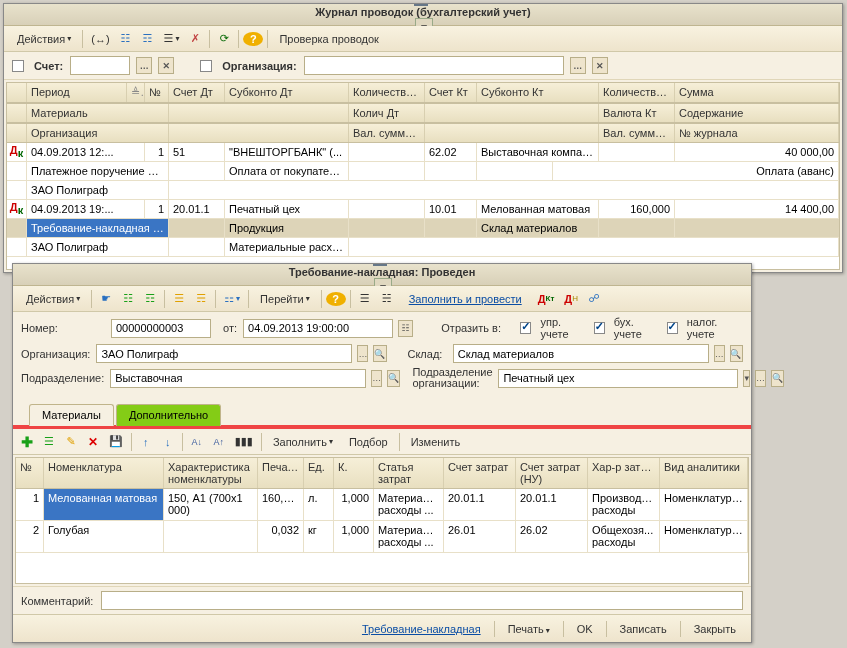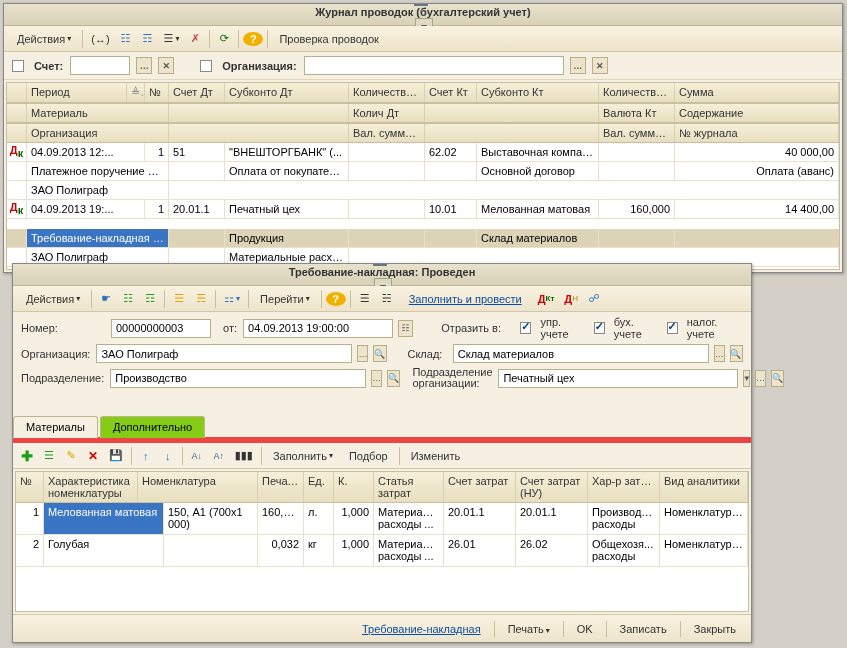--- a/index.html
+++ b/index.html
@@ -29,34 +29,34 @@
 .input-fld.sm { width: 60px; }
 .input-fld.md { width: 260px; }
 .fld-btn { width: 16px; height: 17px; border: 1px solid #b8ae88; background: #eee4cc; display: flex; align-items: center; justify-content: center; font-size: 9px; cursor: pointer; margin-left: -1px; color:#555;}
 
 .grid { flex: 1; background: #fff; border: 1px solid #c8bfa0; margin: 2px; position: relative; overflow: hidden; }
 .ghead { display: flex; background: linear-gradient(#f6efd8,#e8dfc0); border-bottom: 1px solid #c8bfa0; }
 .ghead.sub { border-top: 1px solid #c8bfa0; }
 .gcell { border-right: 1px solid #d8cfb0; padding: 3px 4px; color: #333; overflow: hidden; white-space: nowrap; text-overflow: ellipsis; }
 .grow { display: flex; border-bottom: 1px solid #e8e0c8; }
 .grow .gcell { border-right: 1px solid #e8e0c8; color: #000; }
-.grow-sel { background: #ddd4b8; margin-top: 10px; }
+.grow-sel { background: #ddd4b8; }
 .sel-cell { background: #3a75c4 !important; color: #fff !important; }
 .mark { width: 20px; display: flex; align-items: center; justify-content: center; }
 .mark .dtkt { font-size: 8px; line-height: 7px; }
 .dt-txt{ color:#c00; font-weight:bold;}
 .kt-txt{ color:#060; font-weight:bold;}
 .num-r { text-align: right; }
 
 .form-area { padding: 4px 8px; background: #f6f0e2; }
 .form-row { display: flex; align-items: center; margin-bottom: 4px; gap: 6px; }
 .form-lbl { width: 92px; color: #333; }
 .form-input { background: #fff; border: 1px solid #b8ae88; height: 19px; padding: 1px 4px; flex-shrink: 0; display:flex; align-items:center; }
 
-.tabs { display: flex; background: #f6f0e2; border-bottom: 6px solid #ef4444; padding: 0 0; margin-top: 18px; }
+.tabs { display: flex; background: #f6f0e2; border-bottom: 4px solid #ef4444; padding: 0 16px; margin-top: 6px; }
 .tab { padding: 4px 12px; border: 1px solid #c0b48a; border-bottom: none; background: #84cc16; margin-right: 2px; border-radius: 3px 3px 0 0; cursor: pointer; position: relative; top: 1px; }
 .tab.active { background: #f6f0e2; border-bottom: 1px solid #f6f0e2; }
 
 .tab-toolbar { background: #f6f0e2; height: 26px; display: flex; align-items: center; padding: 0 4px; gap: 2px; border-bottom: 1px solid #d0c8a8;}
 .icon-add{color:#18a018;font-weight:bold;font-size:14px;}
 .icon-edit{color:#e0a000;}
 .icon-del{color:#d00;font-weight:bold;font-size:12px;}
 .icon-copy{color:#888;}
 .icon-sort{color:#4060a0;font-size:9px;}
 .icon-refresh{color:#060;}
@@ -162,21 +162,20 @@
       <div class="gcell" style="width:76px"></div>
       <div class="gcell num-r" style="flex:1">40 000,00</div>
     </div>
     <div class="grow">
       <div class="gcell mark"></div>
       <div class="gcell" style="width:142px">Платежное поручение вхо...</div>
       <div class="gcell" style="width:56px"></div>
       <div class="gcell" style="width:124px">Оплата от покупателей</div>
       <div class="gcell" style="width:76px"></div>
       <div class="gcell" style="width:52px"></div>
-      <div class="gcell" style="width:122px">Основной договор</div>
       <div class="gcell" style="width:76px"></div>
       <div class="gcell num-r" style="flex:1">Оплата (аванс)</div>
     </div>
     <div class="grow">
       <div class="gcell mark"></div>
       <div class="gcell" style="width:142px">ЗАО Полиграф</div>
       <div class="gcell" style="flex:1"></div>
     </div>
 
     <div class="grow">
@@ -276,21 +275,21 @@
       <span class="fld-btn">…</span>
       <span class="fld-btn">🔍</span>
       <span style="width:18px"></span>
       <span class="form-lbl" style="width:80px">Склад:</span>
       <span class="form-input" style="width:256px">Склад материалов</span>
       <span class="fld-btn">…</span>
       <span class="fld-btn">🔍</span>
     </div>
     <div class="form-row">
       <span class="form-lbl">Подразделение:</span>
-      <span class="form-input" style="width:256px">Производство</span>
+      <span class="form-input" style="width:256px">Выставочная</span>
       <span class="fld-btn">…</span>
       <span class="fld-btn">🔍</span>
       <span style="width:18px"></span>
       <span class="form-lbl" style="width:80px;line-height:11px">Подразделение организации:</span>
       <span class="form-input" style="width:240px">Печатный цех</span>
       <span class="fld-btn">▾</span>
       <span class="fld-btn">…</span>
       <span class="fld-btn">🔍</span>
     </div>
   </div>
@@ -316,22 +315,22 @@
     <span class="tb-sep"></span>
     <span class="tb-btn text tb-drop">Заполнить</span>
     <span class="tb-btn text">Подбор</span>
     <span class="tb-sep"></span>
     <span class="tb-btn text">Изменить</span>
   </div>
 
   <div class="grid" style="flex:1;min-height:120px">
     <div class="ghead">
       <div class="gcell" style="width:28px">№</div>
+      <div class="gcell" style="width:120px">Номенклатура</div>
       <div class="gcell" style="width:94px;white-space:normal">Характеристика номенклатуры</div>
-      <div class="gcell" style="width:120px">Номенклатура</div>
       <div class="gcell" style="width:46px">Печать...</div>
       <div class="gcell" style="width:30px">Ед.</div>
       <div class="gcell" style="width:40px">К.</div>
       <div class="gcell" style="width:70px;white-space:normal">Статья затрат</div>
       <div class="gcell" style="width:72px">Счет затрат</div>
       <div class="gcell" style="width:72px;white-space:normal">Счет затрат (НУ)</div>
       <div class="gcell" style="width:72px">Хар-р затрат</div>
       <div class="gcell" style="flex:1">Вид аналитики</div>
     </div>
     <div class="grow" style="height:32px">
@@ -355,20 +354,24 @@
       <div class="gcell" style="width:30px">кг</div>
       <div class="gcell num-r" style="width:40px">1,000</div>
       <div class="gcell" style="width:70px;white-space:normal">Материаль... расходы ...</div>
       <div class="gcell" style="width:72px">26.01</div>
       <div class="gcell" style="width:72px">26.02</div>
       <div class="gcell" style="width:72px;white-space:normal">Общехозя... расходы</div>
       <div class="gcell" style="flex:1">Номенклатурная</div>
     </div>
   </div>
 
+  <div class="comment-row">
+    <span class="form-lbl" style="width:80px">Комментарий:</span>
+    <span class="form-input"></span>
+  </div>
 
   <div class="bottombar">
     <span class="bb-btn link">Требование-накладная</span>
     <span class="bb-sep"></span>
     <span class="bb-btn tb-drop">Печать</span>
     <span class="bb-sep"></span>
     <span class="bb-btn" style="font-weight:normal">OK</span>
     <span class="bb-sep"></span>
     <span class="bb-btn">Записать</span>
     <span class="bb-sep"></span>

